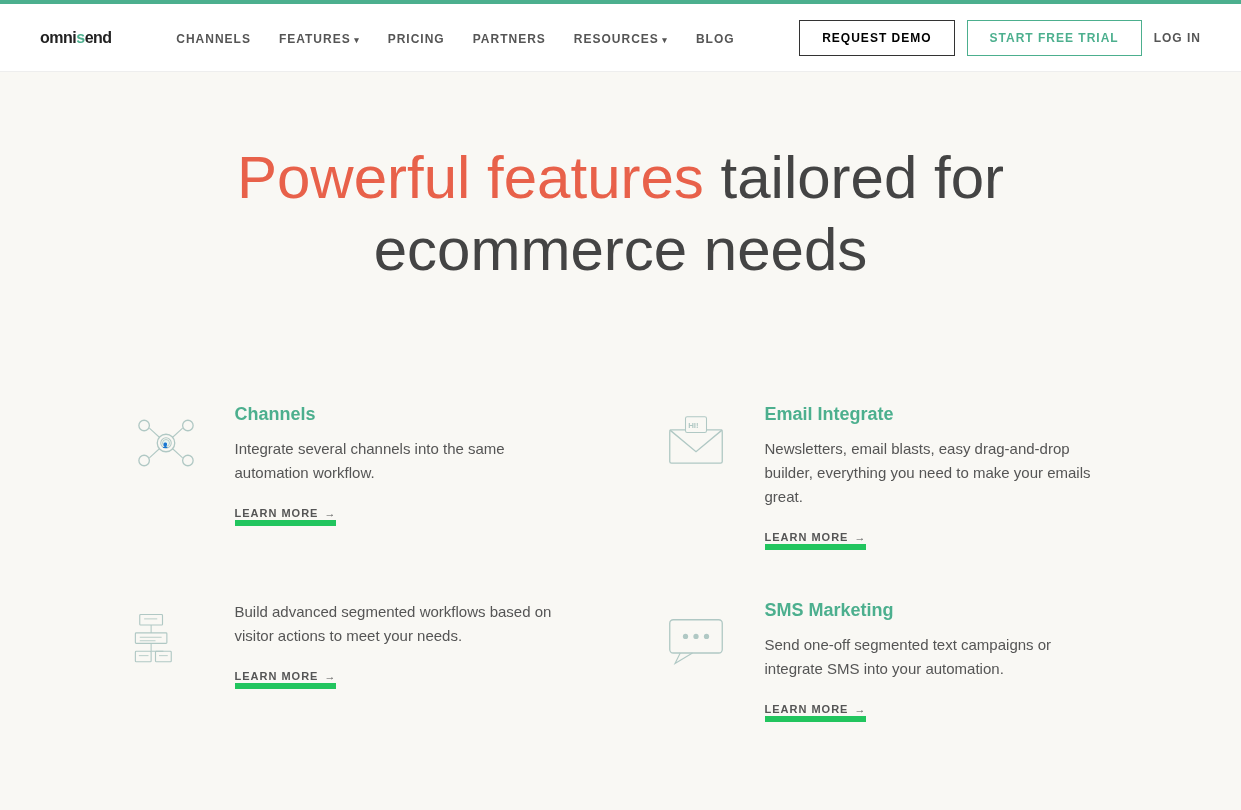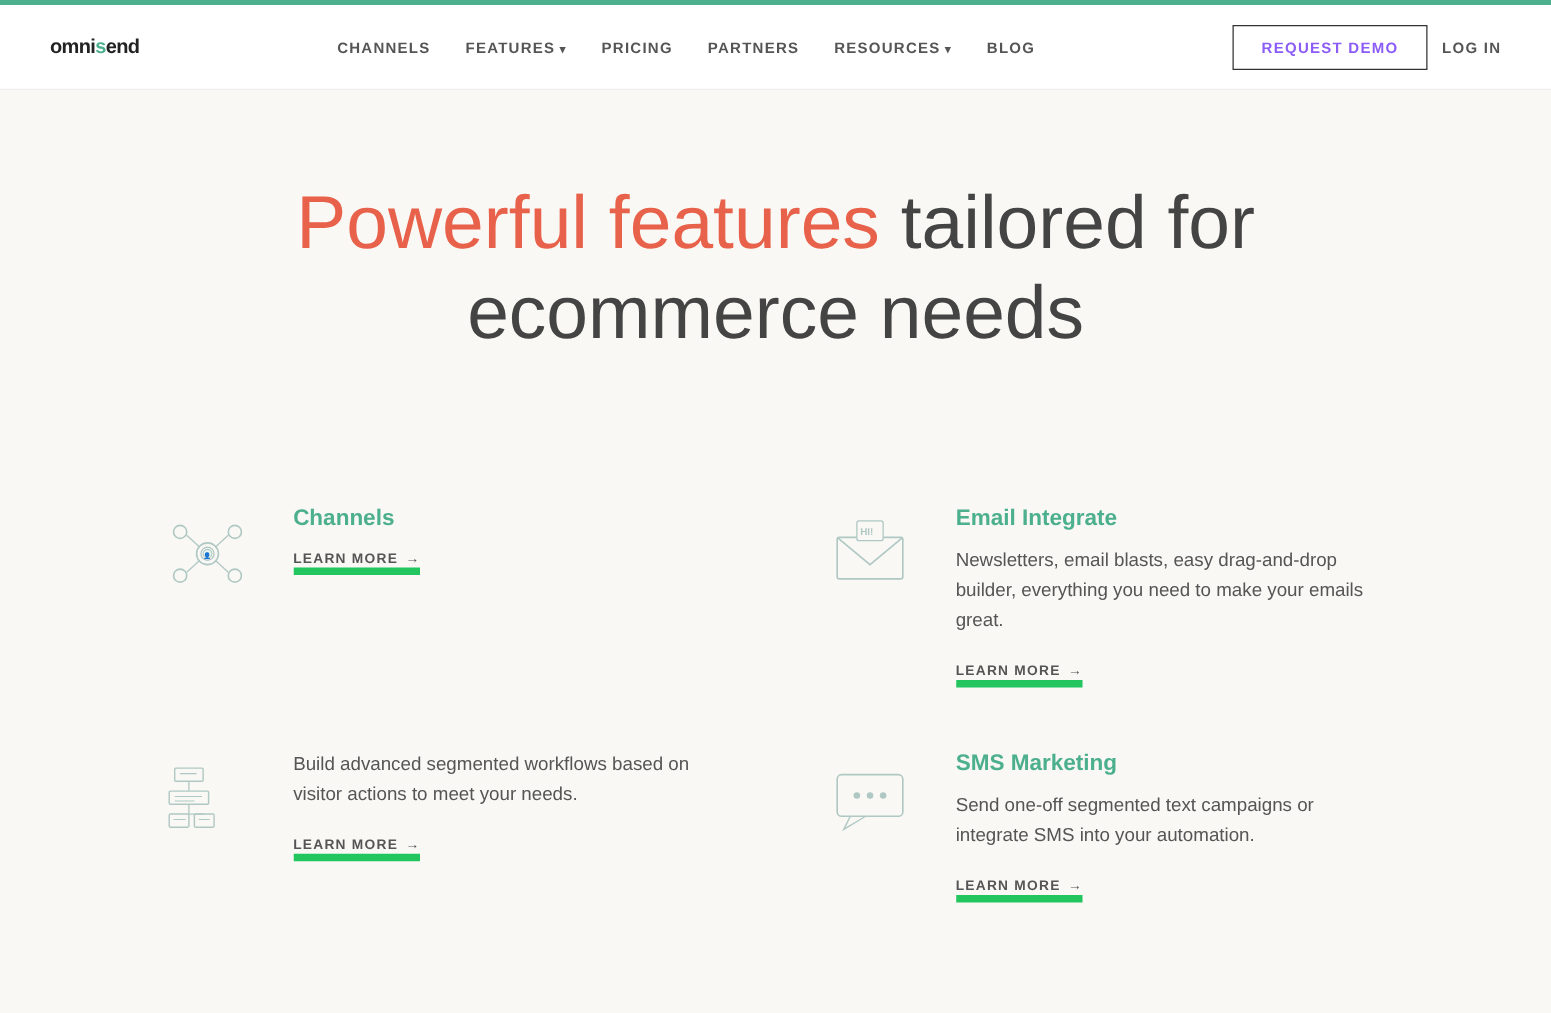--- a/index.html
+++ b/index.html
@@ -40,21 +40,21 @@
       text-transform: uppercase;
     }
     .nav-actions {
       display: flex;
       align-items: center;
       gap: 12px;
     }
     .btn-demo {
       border: 1px solid #333;
       background: transparent;
-      color: #8b5cf6;
+      color: #000000;
       padding: 10px 22px;
       font-size: 12px;
       font-weight: 600;
       letter-spacing: 1px;
       text-transform: uppercase;
       cursor: pointer;
     }
     .btn-trial {
       border: 1px solid #4caf8e;
       background: transparent;
@@ -172,20 +172,21 @@
   <ul class="nav-links">
     <li><a href="#">CHANNELS</a></li>
     <li><a href="#" class="has-arrow"><span>FEATURES</span></a></li>
     <li><a href="#">PRICING</a></li>
     <li><a href="#">PARTNERS</a></li>
     <li><a href="#" class="has-arrow"><span>RESOURCES</span></a></li>
     <li><a href="#">BLOG</a></li>
   </ul>
   <div class="nav-actions">
     <button class="btn-demo">REQUEST DEMO</button>
+    <button class="btn-trial">START FREE TRIAL</button>
     <button class="btn-login">LOG IN</button>
   </div>
 </nav>
 
 <section class="hero">
   <h1>
     <span class="highlight">Powerful features</span><span> tailored for<br>ecommerce needs</span>
   </h1>
 </section>
 
@@ -203,20 +204,21 @@
         <line x1="21" y1="23" x2="33" y2="34" stroke="#b0c8c4" stroke-width="1.2"></line>
         <line x1="59" y1="23" x2="47" y2="34" stroke="#b0c8c4" stroke-width="1.2"></line>
         <line x1="21" y1="57" x2="33" y2="46" stroke="#b0c8c4" stroke-width="1.2"></line>
         <line x1="59" y1="57" x2="47" y2="46" stroke="#b0c8c4" stroke-width="1.2"></line>
         <circle cx="40" cy="40" r="4" stroke="#b0c8c4" stroke-width="1" fill="#e8f4f0"></circle>
         <text x="36" y="44" font-size="6" fill="#b0c8c4" font-family="Arial">👤</text>
       </svg>
     </div>
     <div class="feature-content">
       <h3>Channels</h3>
+      <p>Integrate several channels into the same automation workflow.</p>
       <a class="learn-more">
         <span>LEARN MORE</span> →
       </a>
     </div>
   </div>
 
   <div class="feature-card">
     <div class="feature-icon">
       <svg viewBox="0 0 80 80" fill="none" xmlns="http://www.w3.org/2000/svg">
 

